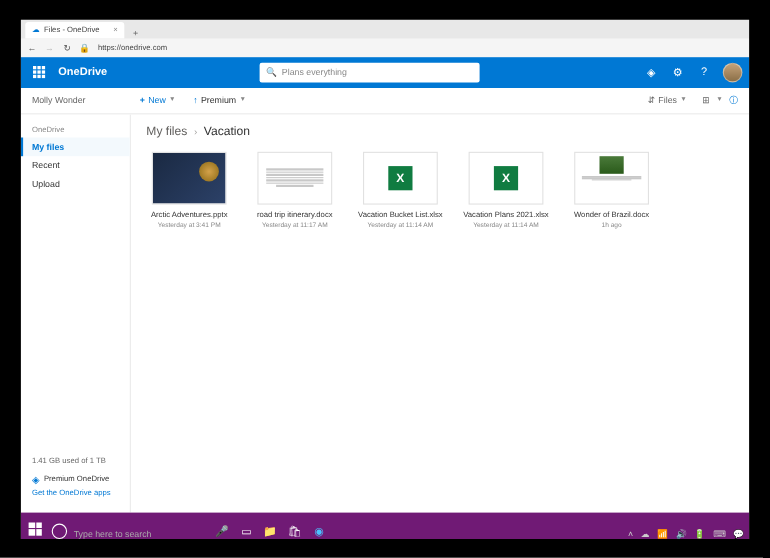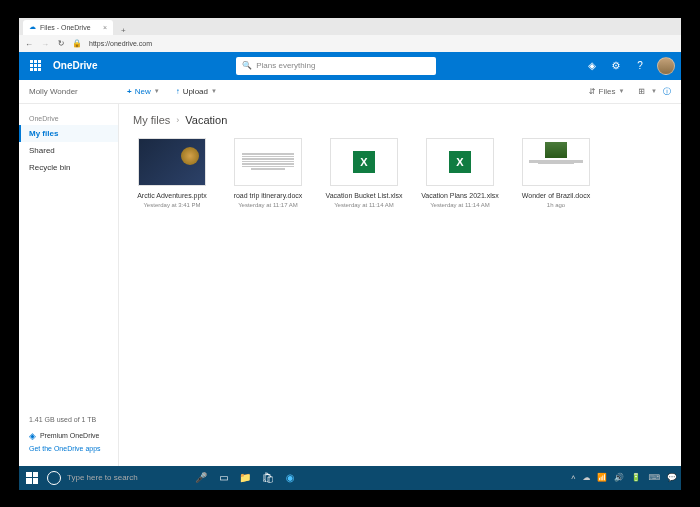--- a/index.html
+++ b/index.html
@@ -48,21 +48,21 @@
 .thumb.pptx{background:linear-gradient(135deg,#1a2942 0%,#2c4168 100%)}
 .thumb.pptx::after{content:'';position:absolute;right:6px;top:8px;width:18px;height:18px;border-radius:50%;background:radial-gradient(#d4a24a,#8b6914)}
 .thumb.docx{background:#fff;flex-direction:column;padding:4px;gap:1px}
 .doc-line{height:1.5px;background:#c8c8c8;width:90%}
 .thumb.xlsx{background:#fff}
 .xlsx-icon{width:22px;height:22px;background:#107c41;display:flex;align-items:center;justify-content:center;color:#fff;font-size:11px;font-weight:bold}
 .thumb.docx2{background:#fff;flex-direction:column;align-items:center;justify-content:flex-start;padding:3px}
 .docimg{width:22px;height:16px;background:linear-gradient(#4a7a3a,#2a5a1a);margin-bottom:2px}
 .file-name{font-size:7px;color:#333;text-align:center;margin-top:6px;line-height:1.2;word-break:break-word}
 .file-meta{font-size:6px;color:#888;text-align:center;margin-top:2px}
-.taskbar{height:24px;background:#0c4a6e;display:flex;align-items:center;padding:0 4px;color:#fff;font-size:8px}
+.taskbar{height:24px;background:#701a75;display:flex;align-items:flex-end;padding:0 4px;color:#fff;font-size:8px}
 .start{width:18px;height:18px;display:grid;grid-template-columns:1fr 1fr;grid-template-rows:1fr 1fr;gap:1px;padding:3px;cursor:pointer}
 .start span{background:#fff}
 .cortana{width:14px;height:14px;border:1.5px solid #fff;border-radius:50%;margin-left:6px;cursor:pointer}
 .tb-search{margin-left:6px;color:#aaa;font-size:8px;width:120px}
 .tb-icons{display:flex;gap:8px;margin-left:8px;align-items:center}
 .tb-icon{width:14px;height:14px;cursor:pointer;display:flex;align-items:center;justify-content:center;font-size:10px}
 .tray{margin-left:auto;display:flex;gap:7px;align-items:center;font-size:8px;color:#ccc}
 </style>
 </head>
 <body>
@@ -115,41 +115,41 @@
 
 <div class="cmd-bar">
   <span class="user-name">Molly Wonder</span>
   <div class="cmd-btn cmd-new">
     <span class="plus-icon">+</span>
     <span>New</span>
     <span class="chev">▼</span>
   </div>
   <div class="cmd-btn">
     <span style="color:#0078d4">↑</span>
-    <span>Upload</span>
+    <span>Premium</span>
     <span class="chev">▼</span>
   </div>
   <div class="cmd-right">
     <div class="cmd-btn">
       <span>⇵</span>
       <span>Files</span>
       <span class="chev">▼</span>
     </div>
     <span>⊞</span>
     <span class="chev">▼</span>
     <span style="color:#0078d4">ⓘ</span>
   </div>
 </div>
 
 <div class="content">
   <div class="sidebar">
     <div class="side-group">OneDrive</div>
     <div class="side-item active"><span>My files</span></div>
-    <div class="side-item"><span>Shared</span></div>
-    <div class="side-item"><span>Recycle bin</span></div>
+    <div class="side-item"><span>Recent</span></div>
+    <div class="side-item"><span>Upload</span></div>
     <div class="side-bottom">
       <span class="storage">1.41 GB used of 1 TB</span>
       <div class="premium">
         <span class="diamond">◈</span>
         <span>Premium OneDrive</span>
       </div>
       <span>Get the OneDrive apps</span>
     </div>
   </div>
 

